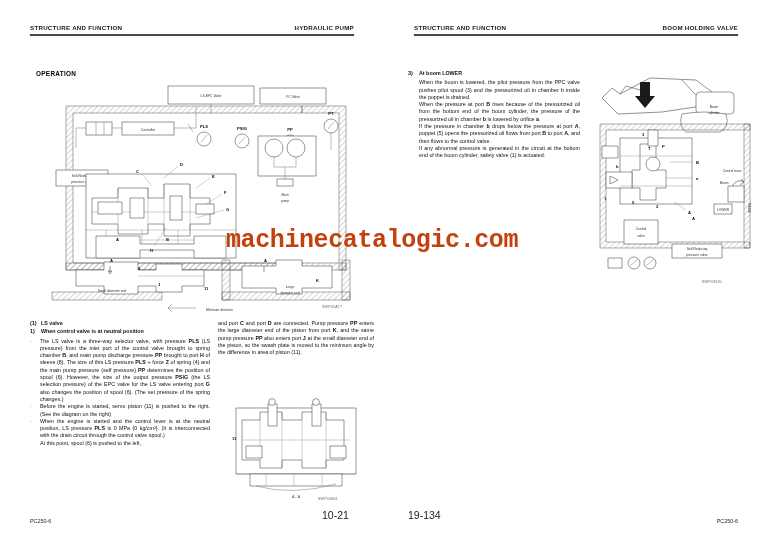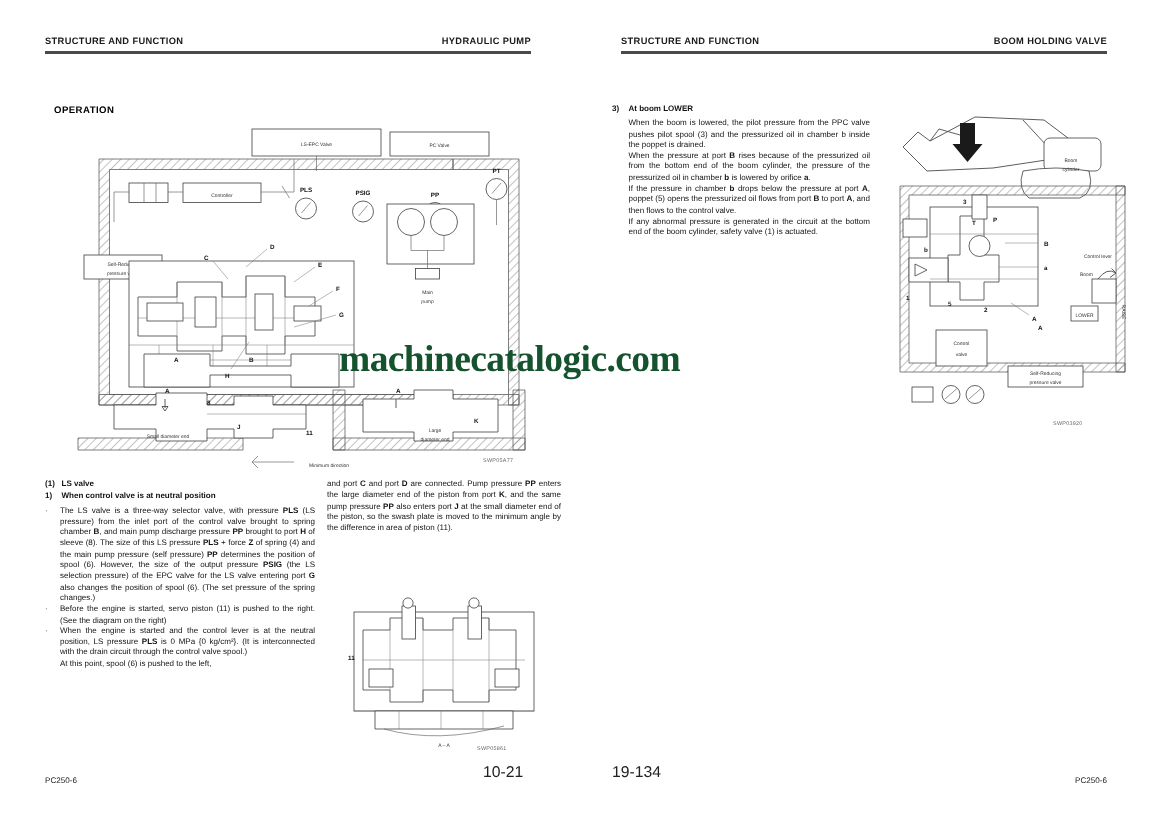--- a/index.html
+++ b/index.html
@@ -16,21 +16,21 @@
   .figbox{position:absolute;}
   .txtcol{position:absolute;font-size:5.35px;line-height:7.3px;text-align:justify;color:#111;}
   .hang{position:relative;padding-left:10px;}
   .hang .bul{position:absolute;left:0;top:0;}
   .hnum{position:relative;padding-left:11px;font-weight:bold;}
   .hnum .n{position:absolute;left:0;top:0;}
   b{font-weight:bold;}
   .pagenum{position:absolute;font-size:10.5px;color:#222;}
   .footcode{position:absolute;font-size:5.4px;color:#222;}
   .figcode{position:absolute;font-size:3.6px;color:#666;letter-spacing:.2px;}
-  .wm{position:absolute;left:226px;top:226px;font-size:25px;font-weight:bold;color:#14532d;letter-spacing:-.4px;white-space:nowrap;z-index:40;font-family:Liberation Serif, serif;}
+  .wm{position:absolute;left:226px;top:226px;font-size:25px;font-weight:bold;color:#c2410c;letter-spacing:-.4px;white-space:nowrap;z-index:40;font-family:Liberation Mono, monospace;}
   svg{display:block;overflow:visible;}
   .dt{font-size:3.3px;fill:#333;font-family:"Liberation Sans",sans-serif;}
   .dtb{font-size:4.2px;fill:#111;font-family:"Liberation Sans",sans-serif;font-weight:bold;}
   .ln{stroke:#4a4a4a;stroke-width:.6;fill:none;}
   .ln2{stroke:#666;stroke-width:.45;fill:none;}
   .thin{stroke:#777;stroke-width:.35;fill:none;}
   .hatch{fill:url(#hx);stroke:#555;stroke-width:.5;}
   .bx{fill:#fff;stroke:#444;stroke-width:.55;}
 </style>
 </head>

